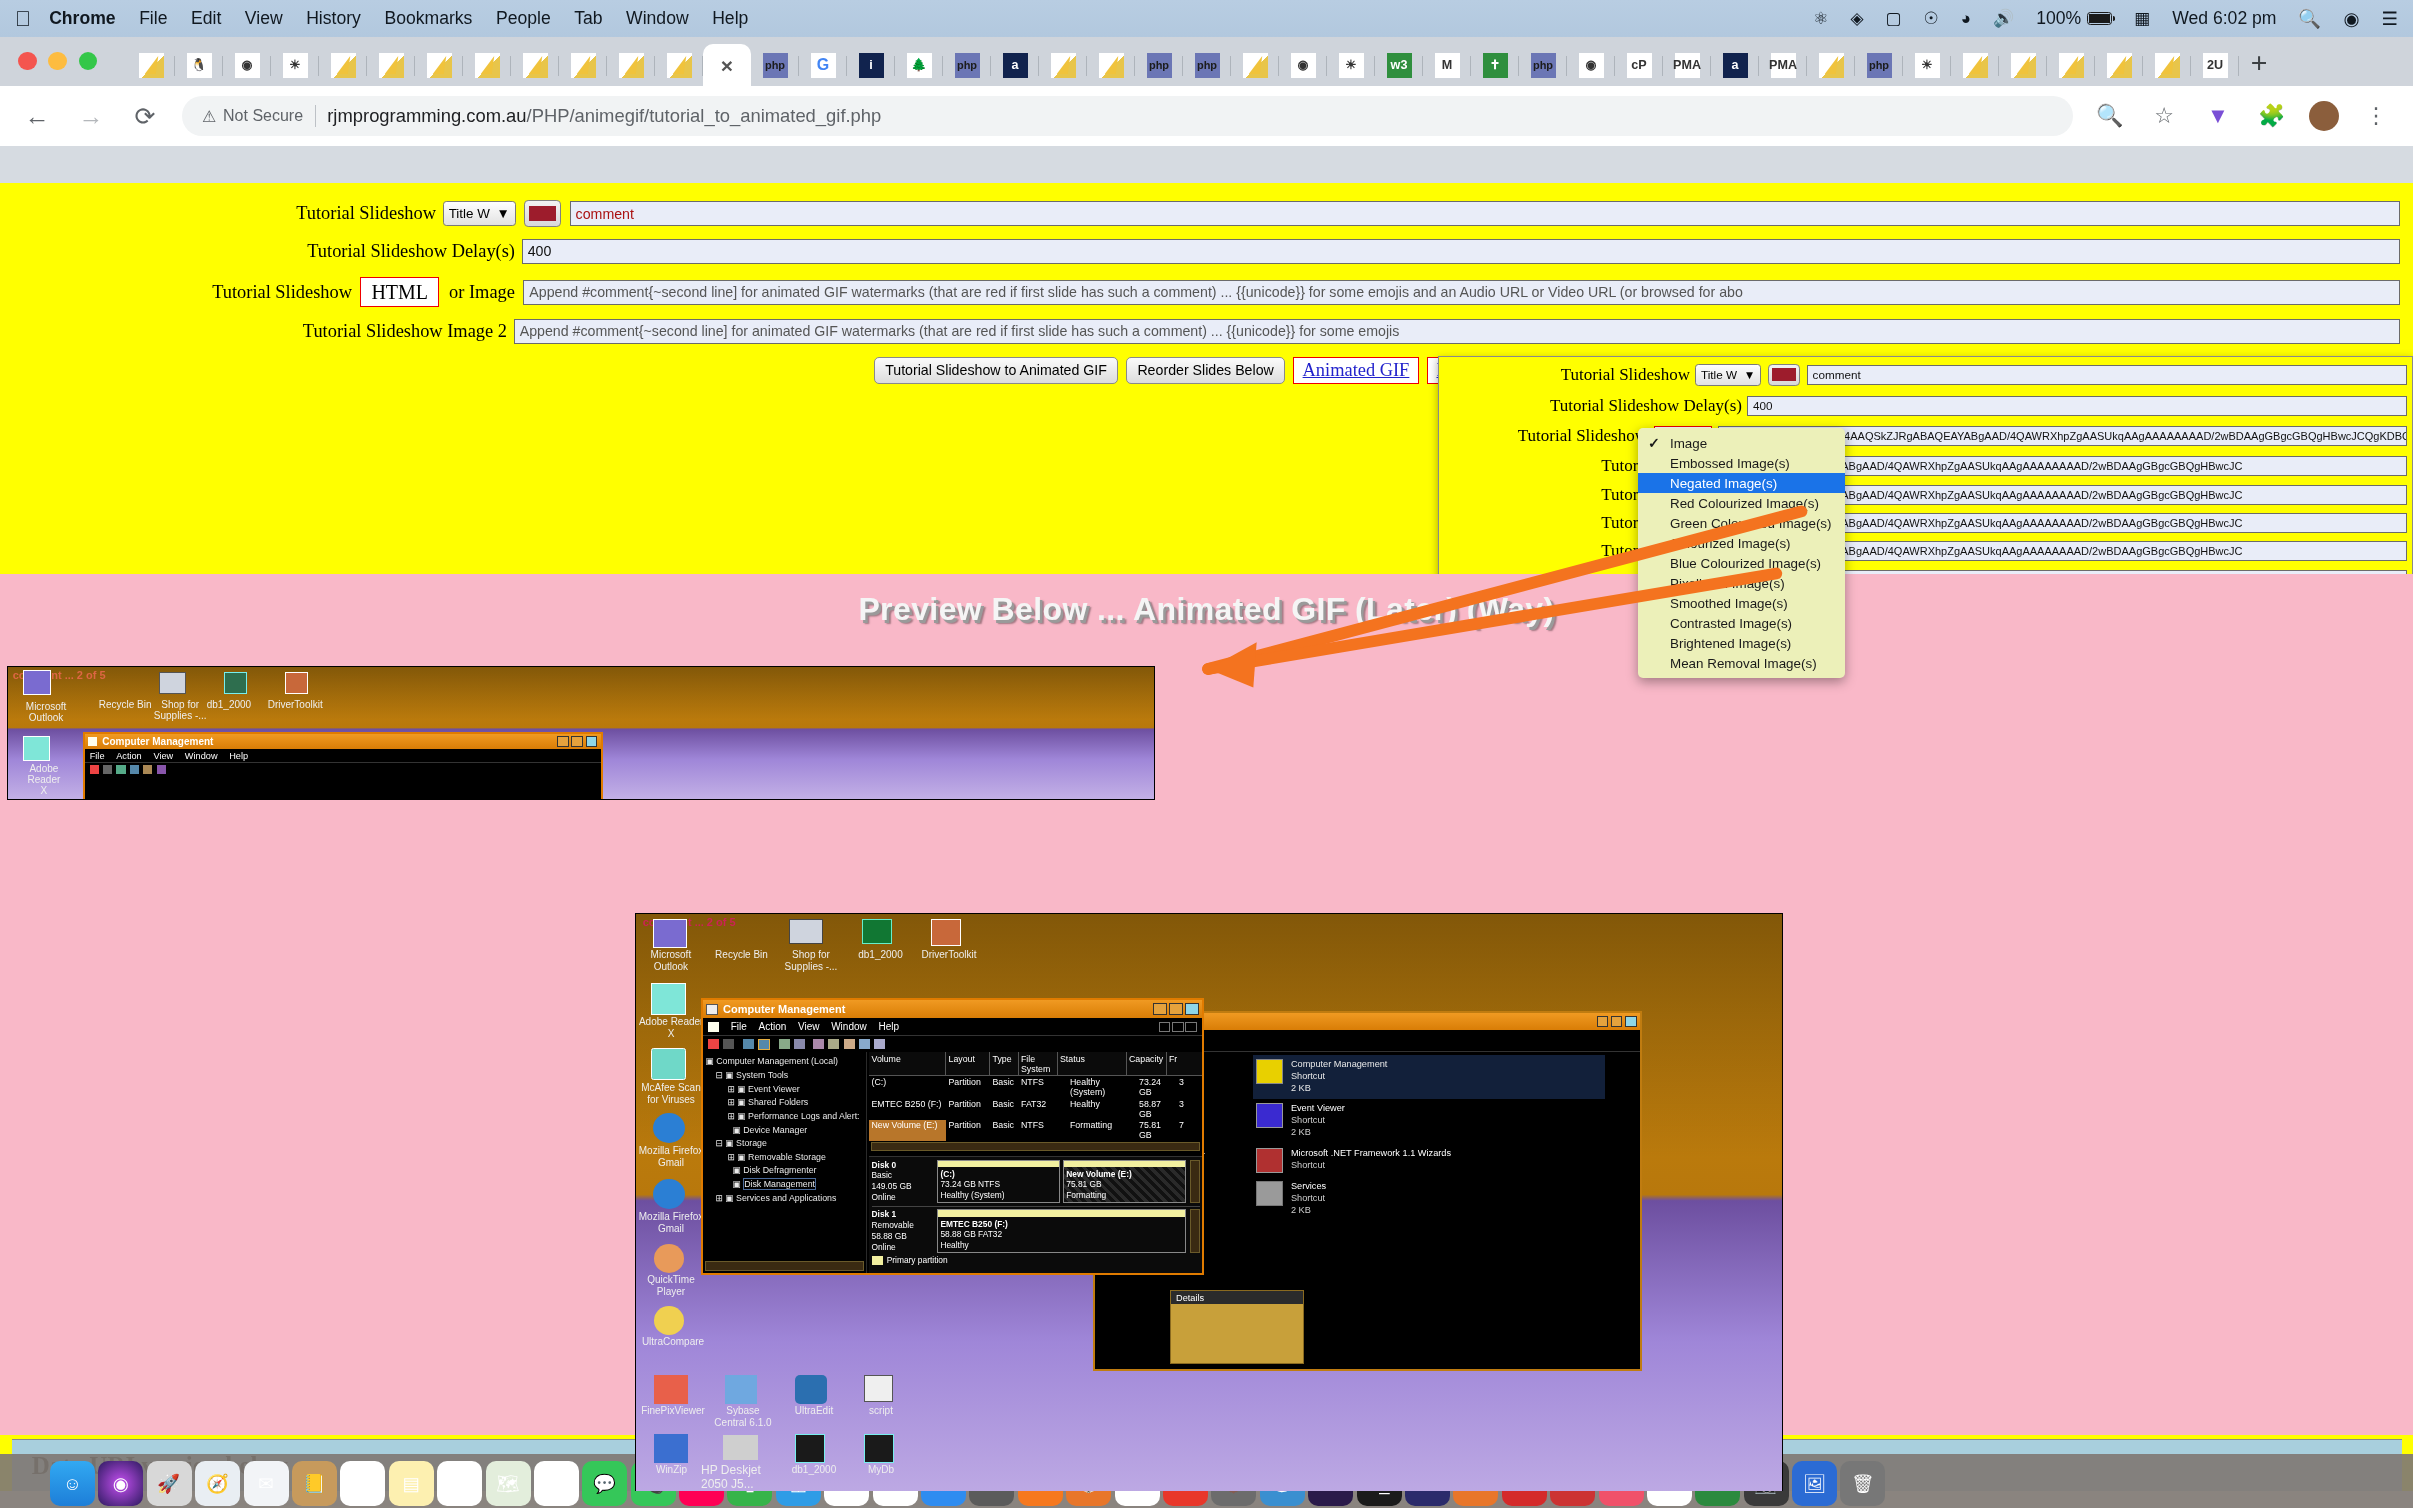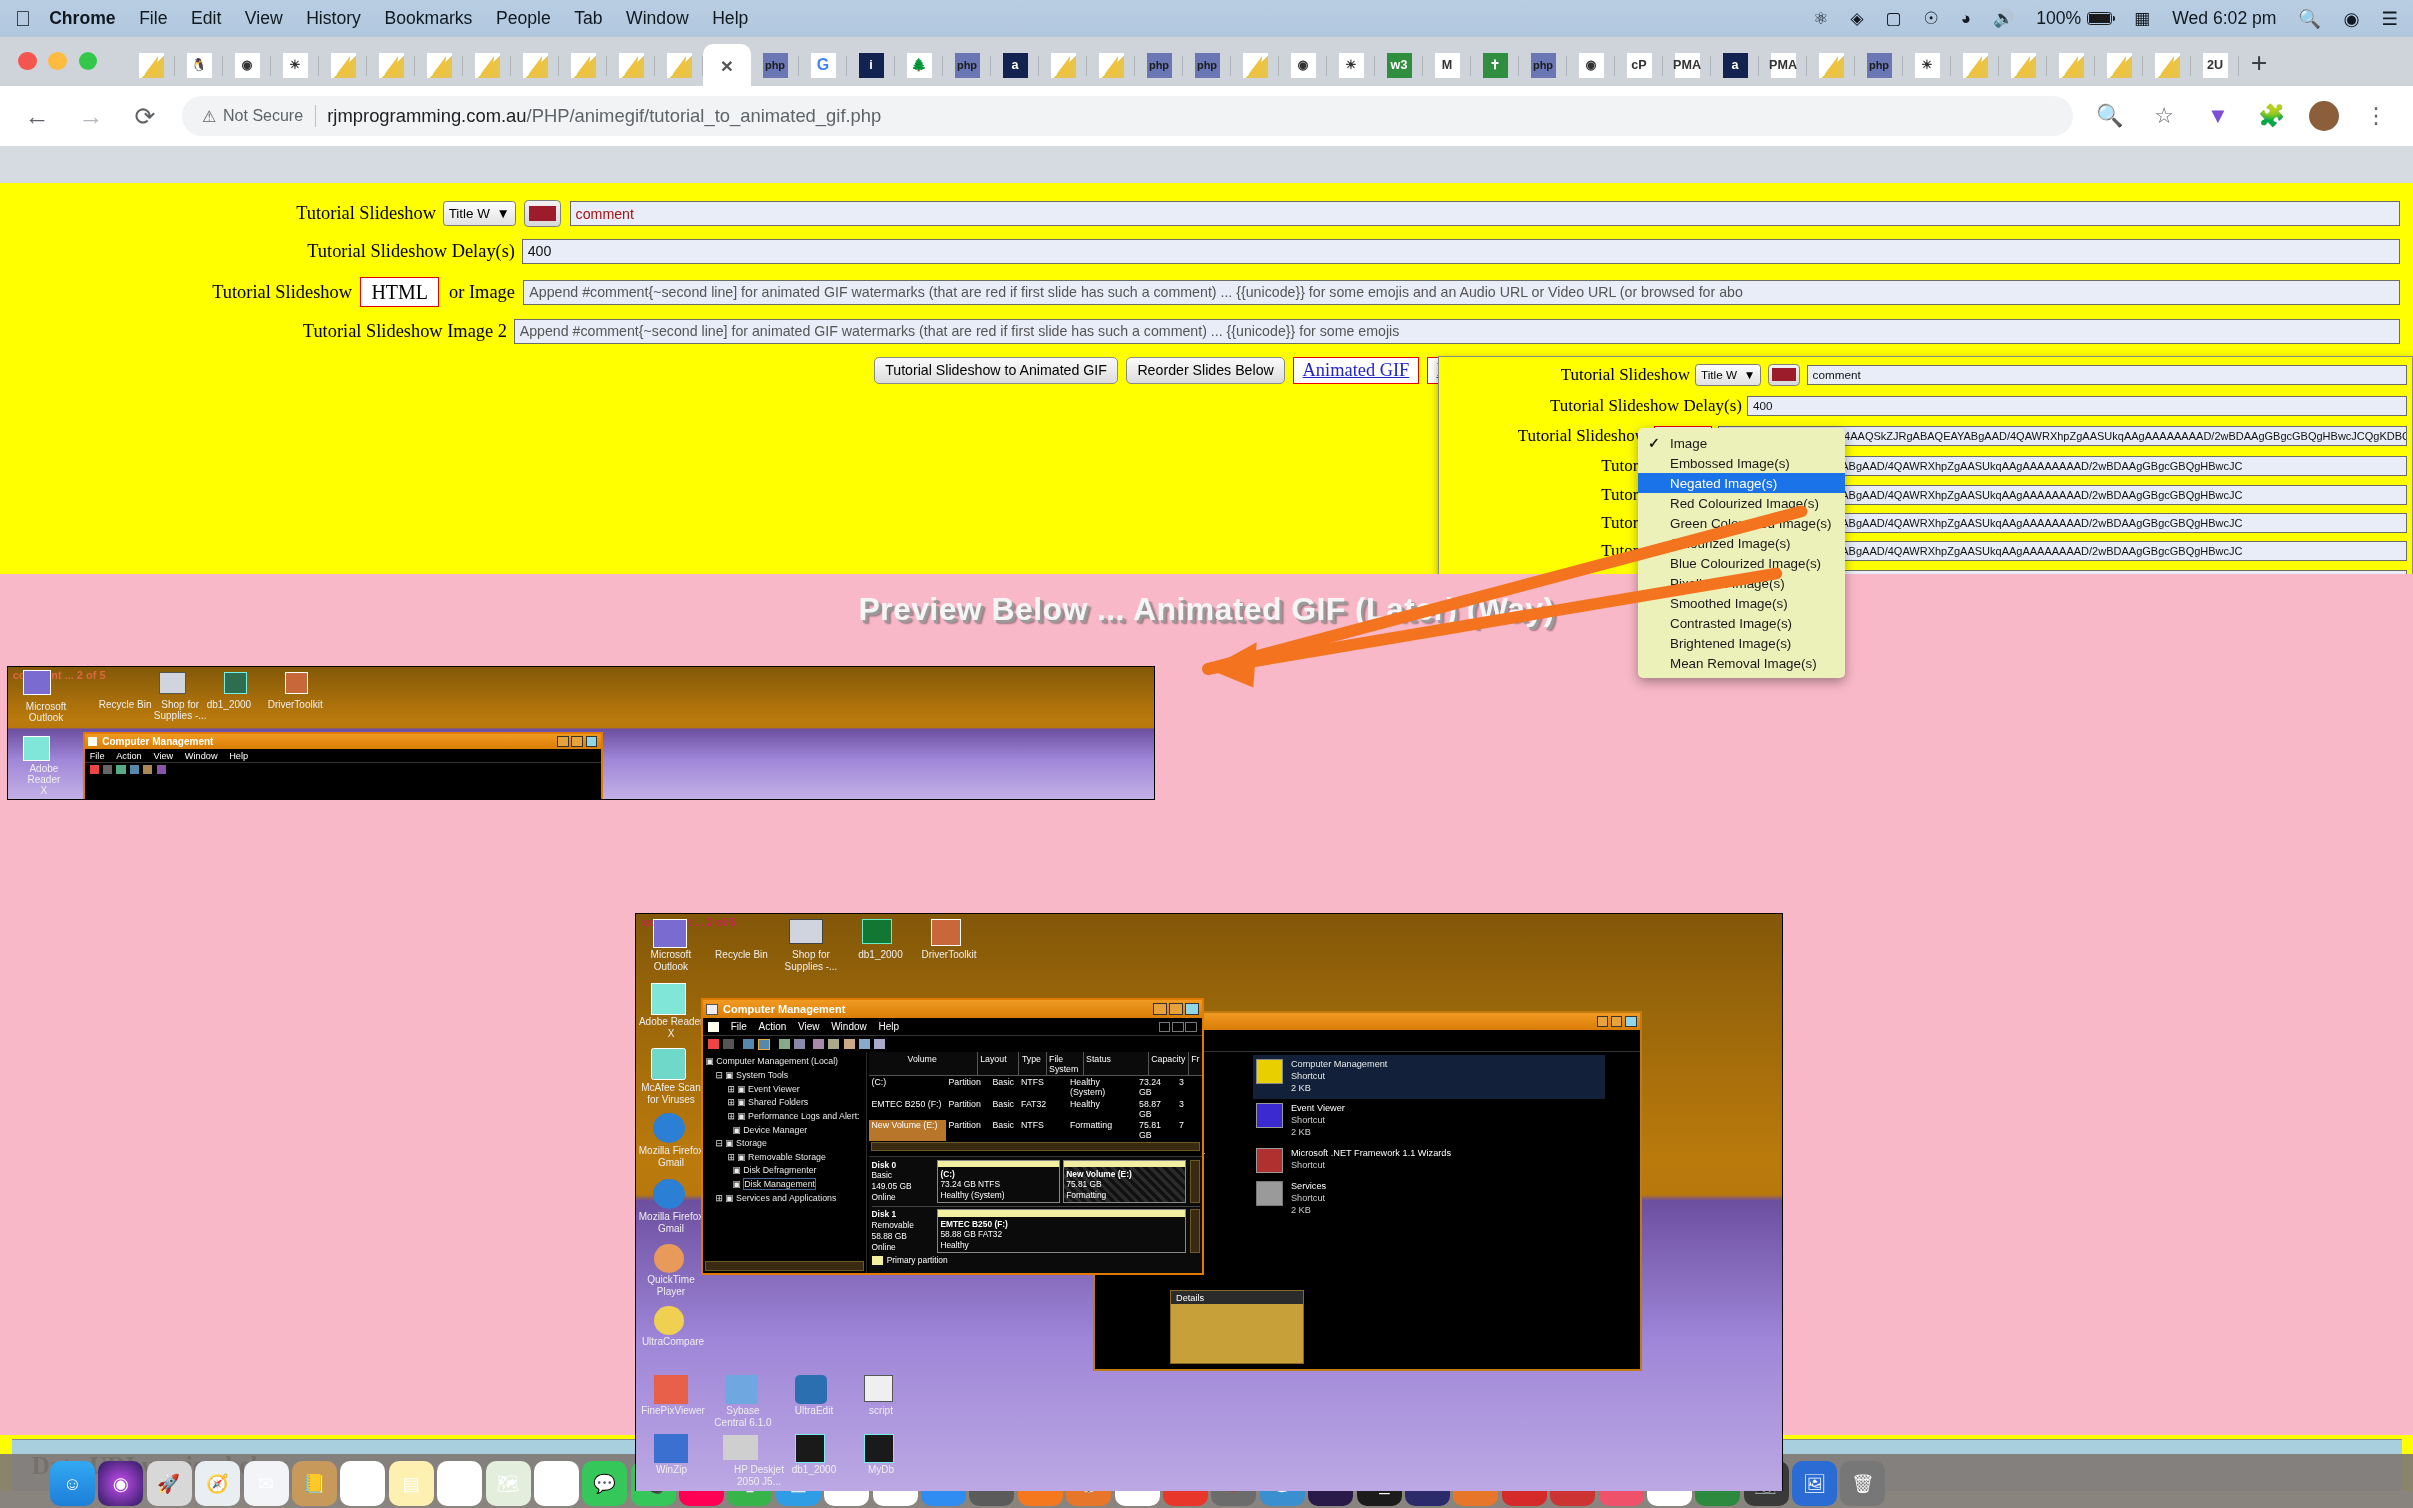--- a/index.html
+++ b/index.html
@@ -478,21 +478,21 @@
         <div style="position:absolute;left:89px;top:461px;width:32px;height:28.5px;background:#6fa8e0;"></div>
         <div style="position:absolute;left:67px;top:491px;width:80px;text-align:center;color:#eee;font-size:10px;line-height:1.15;">Sybase<br>Central 6.1.0</div>
         <div style="position:absolute;left:159px;top:461px;width:32px;height:28.5px;background:#2b6fb0;border-radius:5px;"></div>
         <div style="position:absolute;left:141px;top:491px;width:74px;text-align:center;color:#eee;font-size:10px;">UltraEdit</div>
         <div style="position:absolute;left:228px;top:461px;width:28.5px;height:27px;background:#efefef;border:0.8px solid #555;"></div>
         <div style="position:absolute;left:213px;top:491px;width:64px;text-align:center;color:#eee;font-size:10px;">script</div>
 
         <div style="position:absolute;left:18.4px;top:520px;width:34px;height:28.5px;background:#3b6fd0;"></div>
         <div style="position:absolute;left:2px;top:550px;width:67px;text-align:center;color:#eee;font-size:10px;">WinZip</div>
         <div style="position:absolute;left:87px;top:521px;width:35px;height:25px;background:#cfcfcf;"></div>
-        <div style="position:absolute;left:81px;top:550px;width:84px;text-align:center;color:#eee;font-size:10px;line-height:1.15;">HP Deskjet<br>2050 J5...</div>
+        <div style="position:absolute;left:65px;top:550px;width:84px;color:#eee;font-size:12px;line-height:1.15;">HP Deskjet<br>2050 J5...</div>
         <div style="position:absolute;left:159px;top:520px;width:30px;height:28.5px;background:#1a1a1a;border:0.8px solid #7ee;"></div>
         <div style="position:absolute;left:141px;top:550px;width:74px;text-align:center;color:#eee;font-size:10px;">db1_2000</div>
         <div style="position:absolute;left:228px;top:520px;width:30px;height:28.5px;background:#1a1a1a;border:0.8px solid #7ee;"></div>
         <div style="position:absolute;left:213px;top:550px;width:64px;text-align:center;color:#eee;font-size:10px;">MyDb</div>
 
         <div style="position:absolute;left:457px;top:97px;width:549px;height:360px;background:#000;border:2.5px solid #c07c10;">
           <div style="height:17px;background:linear-gradient(180deg,#f09a22,#d97d06);display:flex;align-items:center;justify-content:flex-end;gap:2.5px;padding-right:3.4px;">
             <i style="width:11.7px;height:11px;background:#e5a23d;border:0.8px solid #333;display:block;"></i>
             <i style="width:11.7px;height:11px;background:#e5a23d;border:0.8px solid #333;display:block;"></i>
             <i style="width:11.7px;height:11px;background:#8fd6e8;border:0.8px solid #333;display:block;"></i>
@@ -581,21 +581,21 @@
             <div style="padding-left:10px;">⊟ ▣ <span>Storage</span></div>
             <div style="padding-left:22px;">⊞ ▣ <span>Removable Storage</span></div>
             <div style="padding-left:22px;">&nbsp;&nbsp;▣ <span>Disk Defragmenter</span></div>
             <div style="padding-left:22px;">&nbsp;&nbsp;▣ <span style="border:0.8px solid #4a6a9a;">Disk Management</span></div>
             <div style="padding-left:10px;">⊞ ▣ <span>Services and Applications</span></div>
             <div style="position:absolute;left:1.7px;right:1.7px;bottom:2.5px;height:9.2px;background:#3a2a12;border:0.8px solid #6a5a2a;"></div>
           </div>
 
           <div style="position:absolute;left:166px;top:52px;right:0;height:101px;background:#000;">
             <div style="display:flex;font-size:8.8px;color:#fff;background:#0b0b0b;border-bottom:0.8px solid #555;">
-              <span style="width:77px;border-right:0.8px solid #555;padding:1.7px 2.5px;margin-left:36px;">Volume</span>
+              <span style="width:77px;border-right:0.8px solid #555;padding:1.7px 2.5px;">Volume</span>
               <span style="width:44px;border-right:0.8px solid #555;padding:1.7px 2.5px;">Layout</span>
               <span style="width:28.5px;border-right:0.8px solid #555;padding:1.7px 2.5px;">Type</span>
               <span style="width:39px;border-right:0.8px solid #555;padding:1.7px 2.5px;">File System</span>
               <span style="width:69px;border-right:0.8px solid #555;padding:1.7px 2.5px;">Status</span>
               <span style="width:40px;border-right:0.8px solid #555;padding:1.7px 2.5px;">Capacity</span>
               <span style="padding:1.7px 2.5px;">Fr</span>
             </div>
             <div style="display:flex;font-size:8.8px;color:#fff;">
               <span style="width:77px;padding:0.8px 2.5px;">(C:)</span>
               <span style="width:44px;padding:0.8px 2.5px;">Partition</span>

